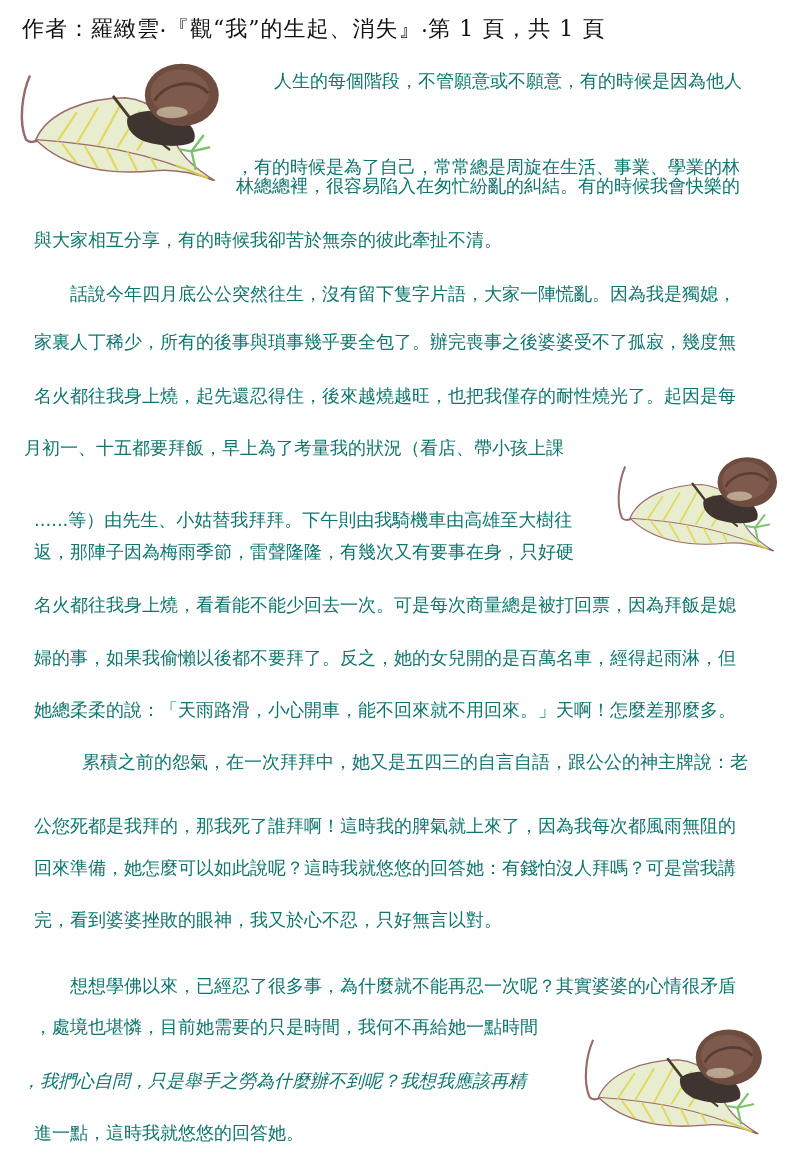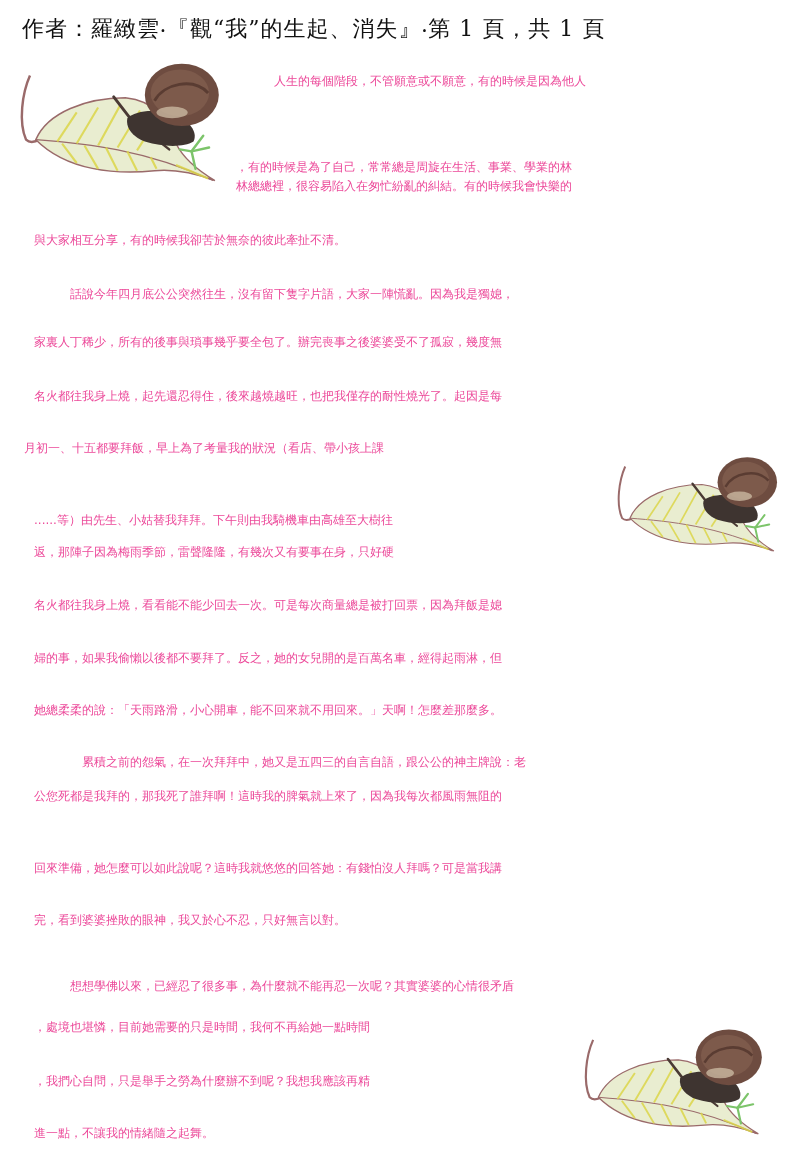--- a/index.html
+++ b/index.html
@@ -21,24 +21,24 @@
       width: 760px;
       font-family: "DejaVu Serif", "Liberation Serif", serif;
       font-size: 22px;
       letter-spacing: 1px;
       white-space: nowrap;
       color: #111;
     }
     .line {
       position: absolute;
       font-family: "DejaVu Sans", "Liberation Sans", sans-serif;
-      font-size: 12px;
+      font-size: 18px;
       line-height: 22px;
       white-space: nowrap;
-      color: #ec4899;
+      color: #0f766e;
     }
     .snail {
       position: absolute;
     }
   </style>
 </head>
 <body>
 
 <svg width="0" height="0" style="position:absolute">
   <defs>
@@ -107,20 +107,20 @@
 <div class="line" style="left:34px; top:331px;">家裏人丁稀少，所有的後事與瑣事幾乎要全包了。辦完喪事之後婆婆受不了孤寂，幾度無</div>
 <div class="line" style="left:34px; top:385px;">名火都往我身上燒，起先還忍得住，後來越燒越旺，也把我僅存的耐性燒光了。起因是每</div>
 <div class="line" style="left:24px; top:437px;">月初一、十五都要拜飯，早上為了考量我的狀況（看店、帶小孩上課</div>
 <div class="line" style="left:34px; top:489px;margin-top:20px;">......等）由先生、小姑替我拜拜。下午則由我騎機車由高雄至大樹往</div>
 <div class="line" style="left:34px; top:541px;">返，那陣子因為梅雨季節，雷聲隆隆，有幾次又有要事在身，只好硬</div>
 <div class="line" style="left:34px; top:594px;">名火都往我身上燒，看看能不能少回去一次。可是每次商量總是被打回票，因為拜飯是媳</div>
 <div class="line" style="left:34px; top:647px;">婦的事，如果我偷懶以後都不要拜了。反之，她的女兒開的是百萬名車，經得起雨淋，但</div>
 <div class="line" style="left:34px; top:699px;">她總柔柔的說：「天雨路滑，小心開車，能不回來就不用回來。」天啊！怎麼差那麼多。</div>
 
 <div class="line" style="left:82px; top:751px;">累積之前的怨氣，在一次拜拜中，她又是五四三的自言自語，跟公公的神主牌說：老</div>
-<div class="line" style="left:34px; top:785px;">公您死都是我拜的，那我死了誰拜啊！這時我的脾氣就上來了，因為我每次都風雨無阻的</div>
+<div class="line" style="left:34px; top:815px;">公您死都是我拜的，那我死了誰拜啊！這時我的脾氣就上來了，因為我每次都風雨無阻的</div>
 <div class="line" style="left:34px; top:857px;">回來準備，她怎麼可以如此說呢？這時我就悠悠的回答她：有錢怕沒人拜嗎？可是當我講</div>
 <div class="line" style="left:34px; top:909px;">完，看到婆婆挫敗的眼神，我又於心不忍，只好無言以對。</div>
 
 <div class="line" style="left:70px; top:963px;margin-top:12px;">想想學佛以來，已經忍了很多事，為什麼就不能再忍一次呢？其實婆婆的心情很矛盾</div>
 <div class="line" style="left:34px; top:1016px;">，處境也堪憐，目前她需要的只是時間，我何不再給她一點時間</div>
-<div class="line" style="left:34px; top:1070px;">，我捫心自問，只是舉手之勞為什麼辦不到呢？我想我應該再精</div>
-<div class="line" style="left:34px; top:1122px;">進一點，不讓我的情緒隨之起舞。</div>
+<div class="line" style="left:22px; top:1070px;font-style:italic;">，我捫心自問，只是舉手之勞為什麼辦不到呢？我想我應該再精</div>
+<div class="line" style="left:34px; top:1122px;">進一點，這時我就悠悠的回答她。</div>
 
 </body></html>

